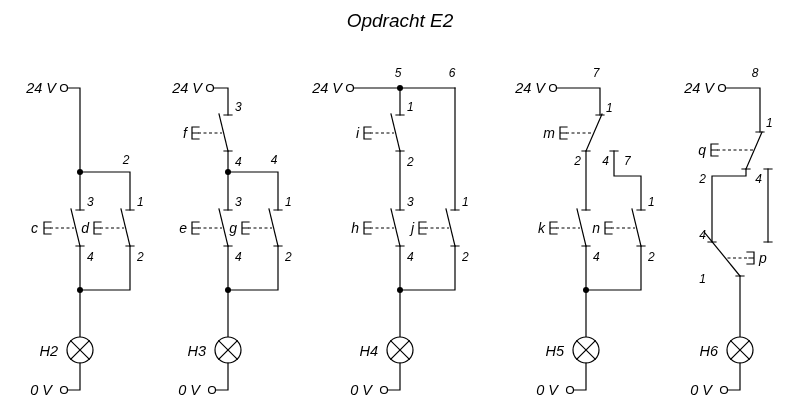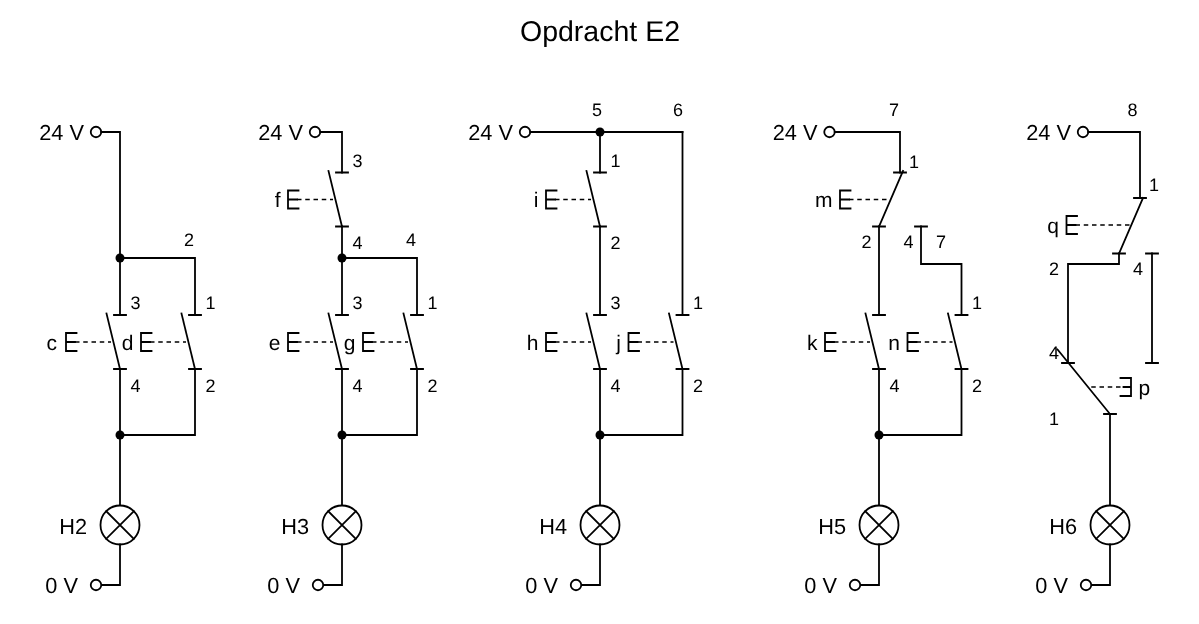--- a/index.html
+++ b/index.html
@@ -1,17 +1,17 @@
 <!DOCTYPE html>
 <html><head>
 <meta charset="utf-8">
 <style>
   html,body{margin:0;padding:0;background:#ffffff;}
   .page{width:799px;height:416px;background:#ffffff;position:relative;overflow:hidden;
-        font-family:"Liberation Sans",sans-serif;}
+        font-family:"Liberation Sans",sans-serif;font-style:italic;}
   svg{display:block;}
   svg text{fill:#000000;font-family:"Liberation Sans",sans-serif;}
   .t-title{font-size:19px;}
   .t-volt{font-size:14.5px;}
   .t-lamp{font-size:14.5px;}
   .t-letter{font-size:14px;}
   .t-num{font-size:12px;}
   .wire{stroke:#000000;stroke-width:1.2;fill:none;stroke-linecap:square;}
   .dash{stroke:#000000;stroke-width:1;fill:none;stroke-dasharray:3 2.5;}
   .dot{fill:#000000;stroke:none;}

